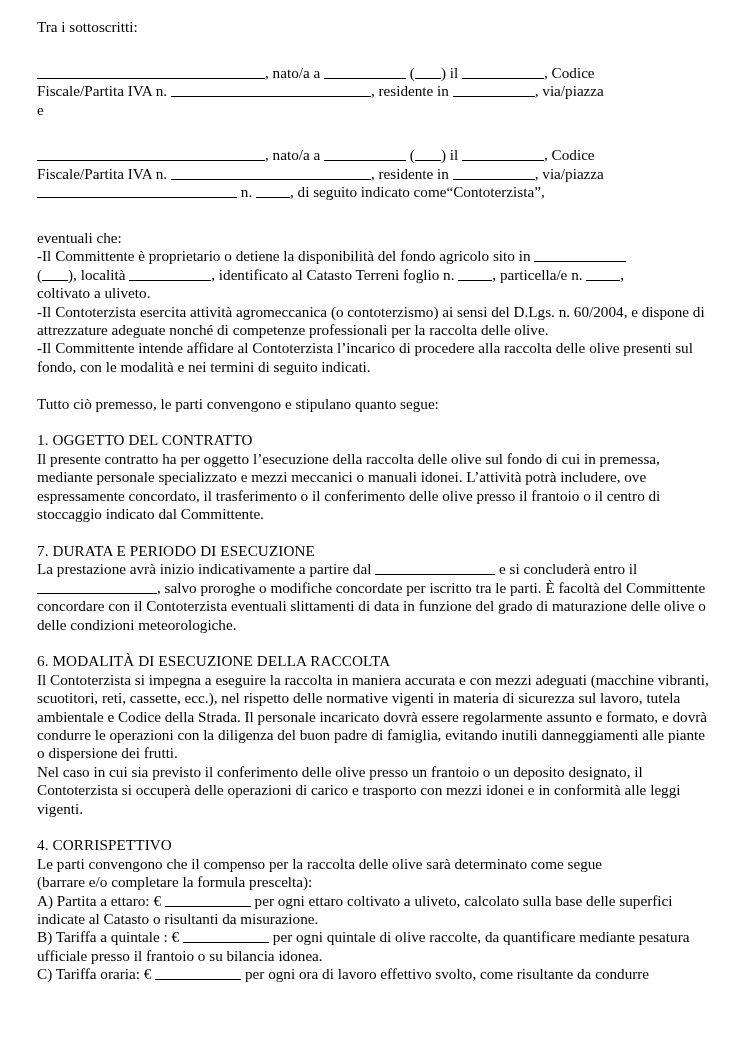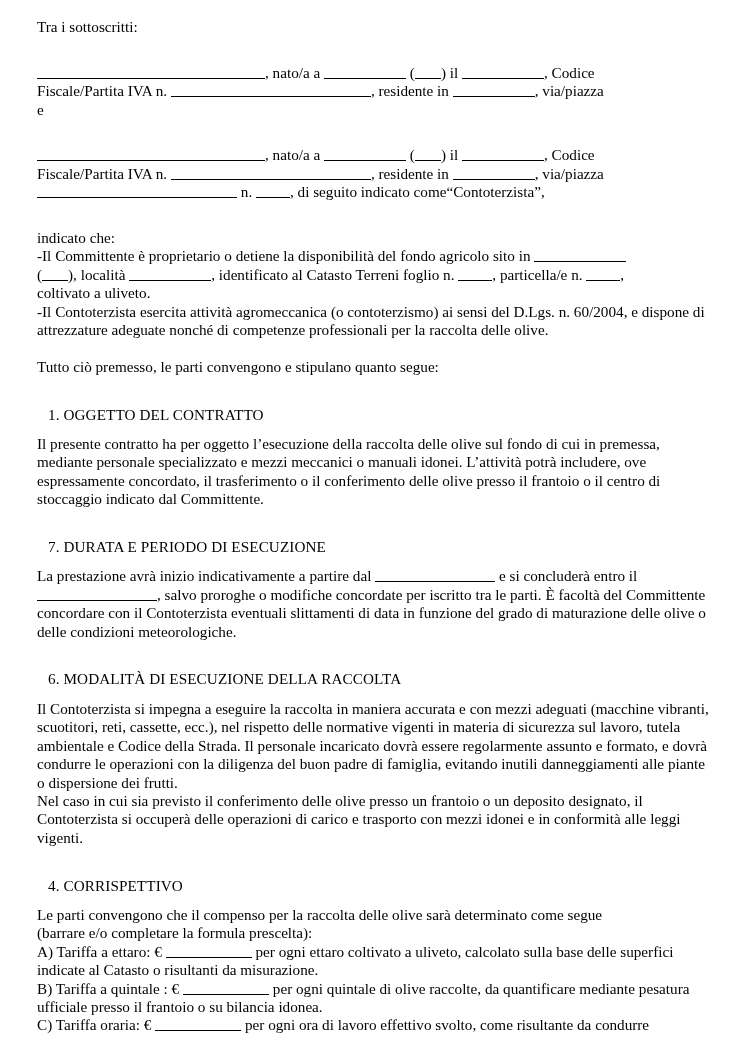--- a/index.html
+++ b/index.html
@@ -29,21 +29,21 @@
   .para {
     margin: 0;
   }
   .spacer {
     height: 18.4px;
   }
   .spacer-sm {
     height: 9px;
   }
   .heading {
-    margin: 11px;
+    margin: 0;
     font-size: 15.2px;
     font-weight: normal;
     line-height: 18.4px;
     letter-spacing: 0.1px;
   }
   .line {
     margin: 0;
     white-space: pre-wrap;
   }
   
@@ -88,23 +88,24 @@
     <div>
       <p class="para line"><span class="blank b-name"></span><span>, nato/a a </span><span class="blank b-md"></span><span> (</span><span class="blank b-xxs"></span><span>) il </span><span class="blank b-md"></span><span>, Codice</span></p>
       <p class="para line"><span>Fiscale/Partita IVA n. </span><span class="blank b-cf"></span><span>, residente in </span><span class="blank b-md"></span><span>, via/piazza</span></p>
       <p class="para line"><span class="blank b-via"></span><span> n. </span><span class="blank b-xs"></span><span>, di seguito indicato come“Contoterzista”,</span></p>
     </div>
 
     <div class="spacer"></div>
     <div class="spacer-sm"></div>
 
     <div>
-      <p class="para line">indicato che:</p>
+      <p class="para line">eventuali che:</p>
       <p class="para line"><span>-Il Committente è proprietario o detiene la disponibilità del fondo agricolo sito in </span><span class="blank b-site"></span><br><span>(</span><span class="blank b-xxs"></span><span>), località </span><span class="blank b-md"></span><span>, identificato al Catasto Terreni foglio n. </span><span class="blank b-xs"></span><span>, particella/e n. </span><span class="blank b-xs"></span><span>,</span><br><span>coltivato a uliveto.</span></p>
       <p class="para line">-Il Contoterzista esercita attività agromeccanica (o contoterzismo) ai sensi del D.Lgs. n. 60/2004, e dispone di attrezzature adeguate nonché di competenze professionali per la raccolta delle olive.</p>
+      <p class="para line">-Il Committente intende affidare al Contoterzista l’incarico di procedere alla raccolta delle olive presenti sul fondo, con le modalità e nei termini di seguito indicati.</p>
     </div>
 
     <div class="spacer"></div>
 
     <p class="para line">Tutto ciò premesso, le parti convengono e stipulano quanto segue:</p>
 
     <div class="spacer"></div>
 
     <div>
       <p class="heading">1. OGGETTO DEL CONTRATTO</p>
@@ -125,19 +126,19 @@
       <p class="para line">Il Contoterzista si impegna a eseguire la raccolta in maniera accurata e con mezzi adeguati (macchine vibranti, scuotitori, reti, cassette, ecc.), nel rispetto delle normative vigenti in materia di sicurezza sul lavoro, tutela ambientale e Codice della Strada. Il personale incaricato dovrà essere regolarmente assunto e formato, e dovrà condurre le operazioni con la diligenza del buon padre di famiglia, evitando inutili danneggiamenti alle piante o dispersione dei frutti.</p>
       <p class="para line">Nel caso in cui sia previsto il conferimento delle olive presso un frantoio o un deposito designato, il Contoterzista si occuperà delle operazioni di carico e trasporto con mezzi idonei e in conformità alle leggi vigenti.</p>
     </div>
 
     <div class="spacer"></div>
 
     <div>
       <p class="heading">4. CORRISPETTIVO</p>
       <p class="para line">Le parti convengono che il compenso per la raccolta delle olive sarà determinato come segue</p>
       <p class="para line">(barrare e/o completare la formula prescelta):</p>
-      <p class="para line"><span>A) Tariffa a ettaro: € </span><span class="blank b-eur"></span><span> per ogni ettaro coltivato a uliveto, calcolato sulla base delle superfici indicate al Catasto o risultanti da misurazione.</span></p>
+      <p class="para line"><span>A) Partita a ettaro: € </span><span class="blank b-eur"></span><span> per ogni ettaro coltivato a uliveto, calcolato sulla base delle superfici indicate al Catasto o risultanti da misurazione.</span></p>
       <p class="para line"><span>B) Tariffa a quintale : € </span><span class="blank b-eur"></span><span> per ogni quintale di olive raccolte, da quantificare mediante pesatura ufficiale presso il frantoio o su bilancia idonea.</span></p>
       <p class="para line"><span>C) Tariffa oraria: € </span><span class="blank b-eur"></span><span> per ogni ora di lavoro effettivo svolto, come risultante da condurre</span></p>
     </div>
 
   </div>
 </div>
 
 </body></html>

